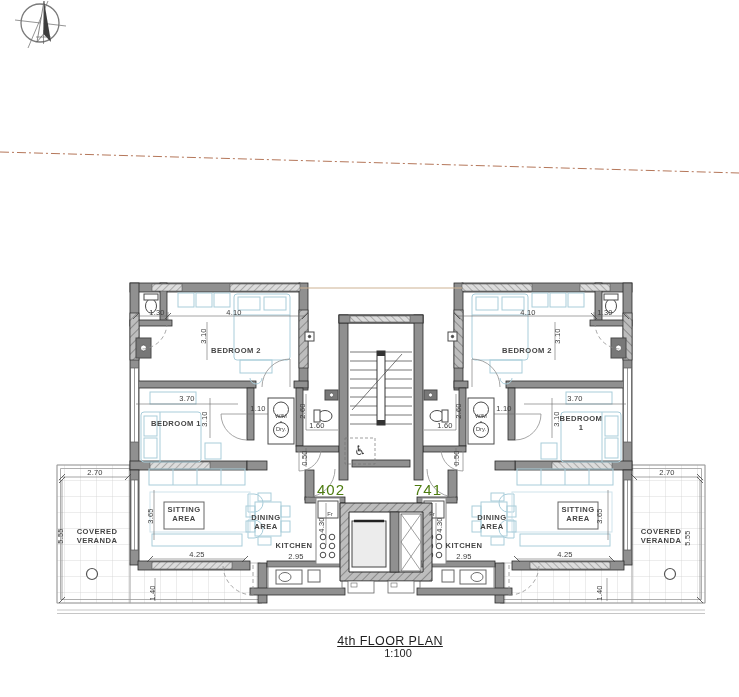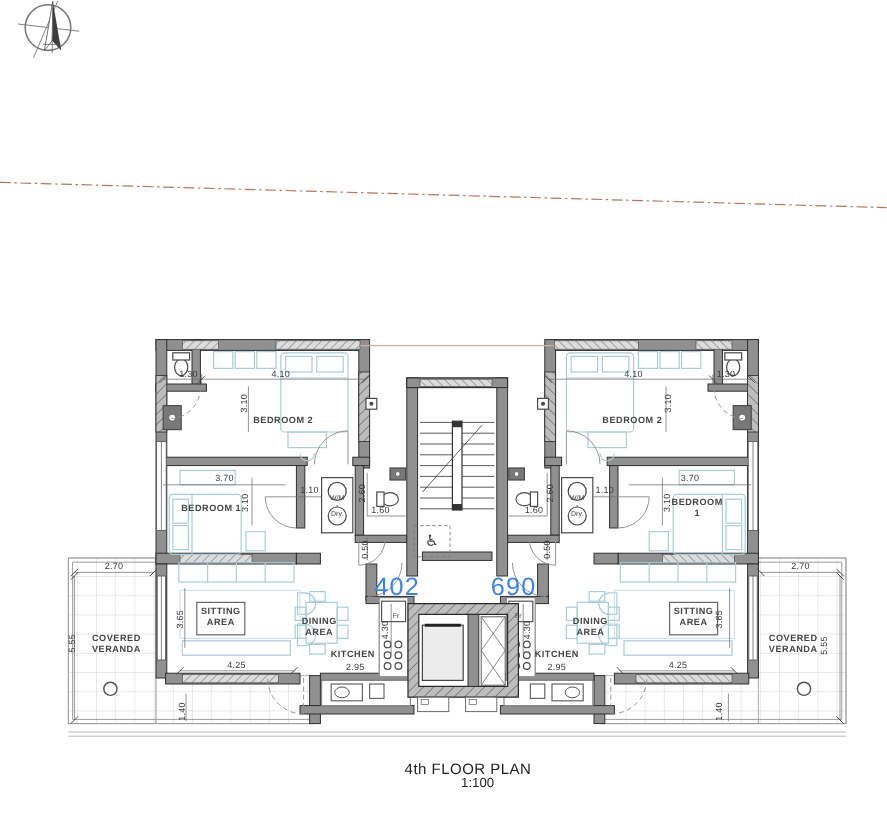--- a/index.html
+++ b/index.html
@@ -6,21 +6,21 @@
   .canvas{position:relative;width:739px;height:697px;background:#ffffff;overflow:hidden;
           font-family:"Liberation Sans","DejaVu Sans",sans-serif;}
   svg{position:absolute;left:0;top:0;}
   #labels{position:absolute;left:0;top:0;width:585px;height:697px;pointer-events:none;}
   .lb{position:absolute;transform:translate(-50%,-50%);white-space:pre-line;text-align:center;
       line-height:1.18;color:#3b3b3b;}
   .c-d{font-size:7.5px;letter-spacing:.2px;}
   .c-v{font-size:7.5px;letter-spacing:.2px;transform:translate(-50%,-50%) rotate(-90deg);}
   .c-r{font-size:7.6px;letter-spacing:.45px;color:#454545;font-weight:bold;}
   .c-a{font-size:5.8px;color:#444;}
-  .c-u{font-size:21px;color:#3b82f6;letter-spacing:1px;}
+  .c-u{font-size:15px;color:#4d7c0f;letter-spacing:1px;}
   .c-i{font-size:13px;color:#3c3c3c;}
   .title-line{position:absolute;transform:translate(-50%,-50%);color:#1f1f1f;
       font-size:12.5px;letter-spacing:.4px;}
   .scale-line{position:absolute;transform:translate(-50%,-50%);color:#1f1f1f;font-size:11px;}
 </style>
 </head>
 <body>
 
 <div class="canvas">
 
@@ -256,20 +256,20 @@
       <div class="lb c-r" style="left: 464px; top: 546px;">KITCHEN</div>
       <div class="lb c-r" style="left: 661px; top: 537px;">COVERED
 VERANDA</div>
       <div class="lb c-a" style="left: 281px; top: 416px;">W/M</div>
       <div class="lb c-a" style="left: 281px; top: 429px;">Dry.</div>
       <div class="lb c-a" style="left: 330px; top: 514px;">Fr</div>
       <div class="lb c-a" style="left: 481px; top: 416px;">W/M</div>
       <div class="lb c-a" style="left: 481px; top: 429px;">Dry.</div>
       <div class="lb c-a" style="left: 432px; top: 514px;">Fr</div>
       <div class="lb c-u" style="left: 331px; top: 490px;">402</div>
-      <div class="lb c-u" style="left: 428px; top: 490px;">690</div>
+      <div class="lb c-u" style="left: 428px; top: 490px;">741</div>
       <div class="lb c-i" style="left: 360px; top: 451px;">♿</div>
     </div>
 
-<div class="title-line" style="left:390px;top:641px;">4th FLOOR PLAN</div>
+<div class="title-line" style="left:390px;top:641px;text-decoration:underline;">4th FLOOR PLAN</div>
 <div class="scale-line" style="left:398px;top:653px;">1:100</div>
 
 </div>
 
 </body></html>

